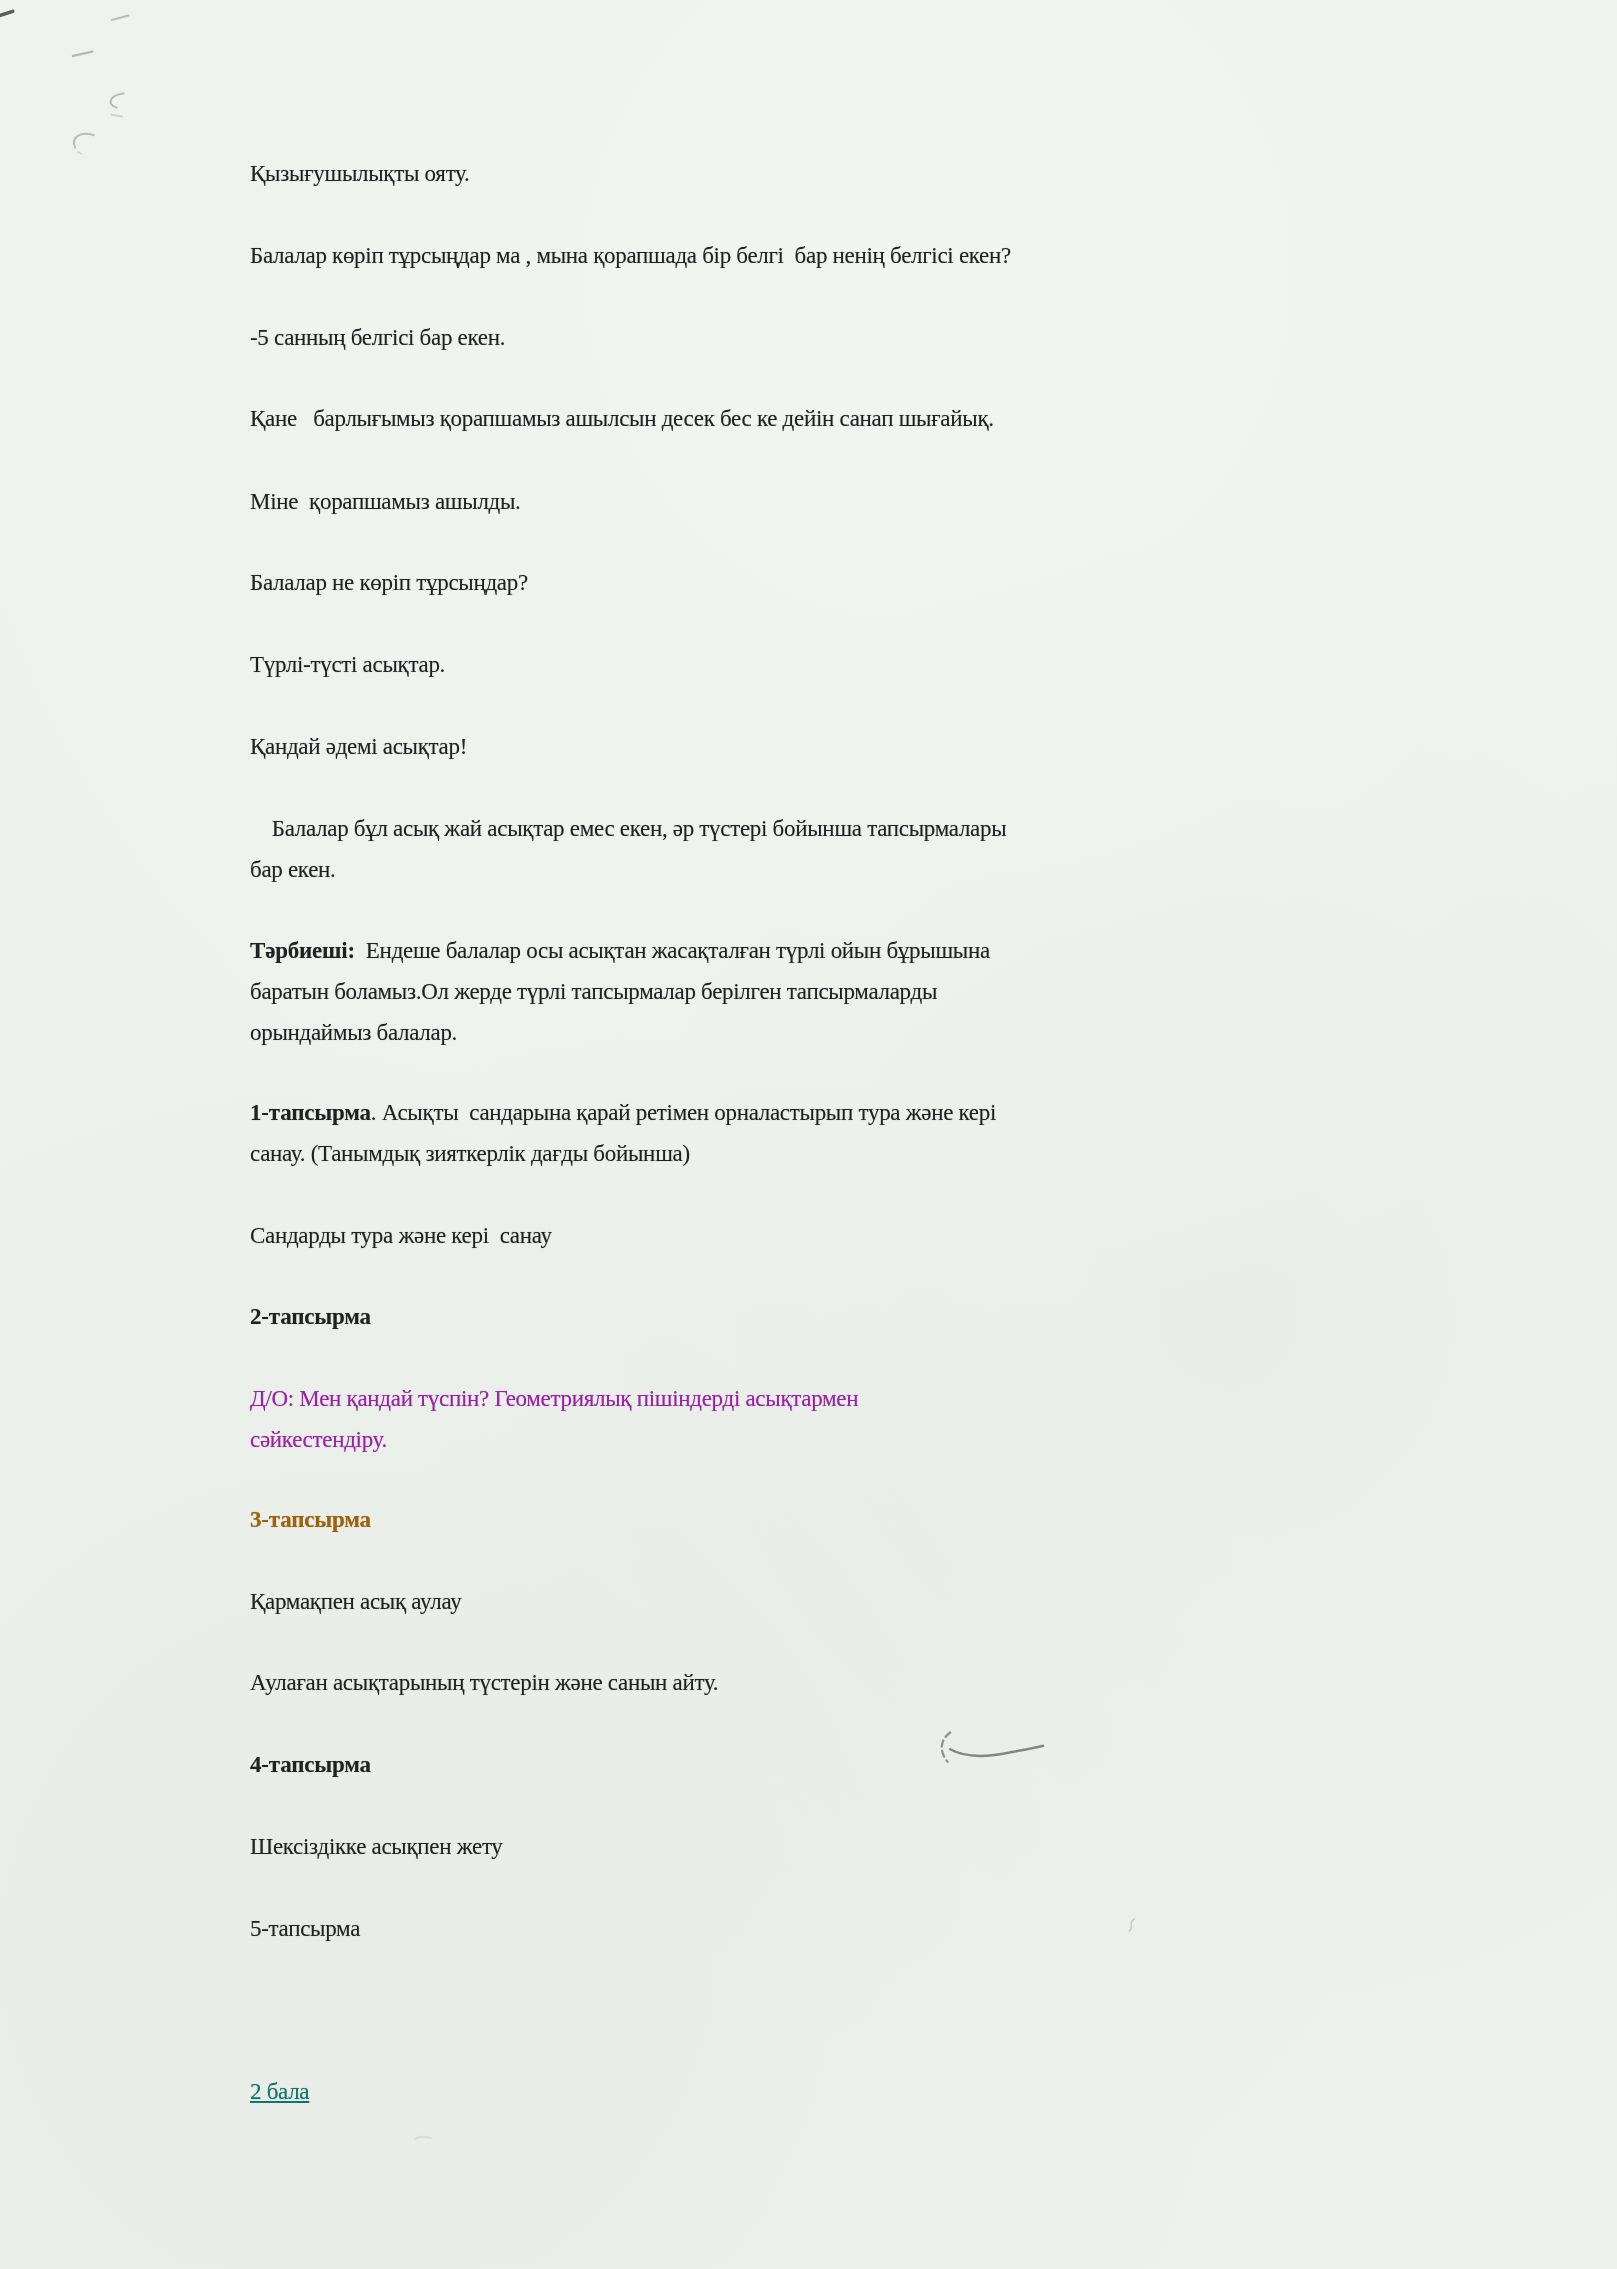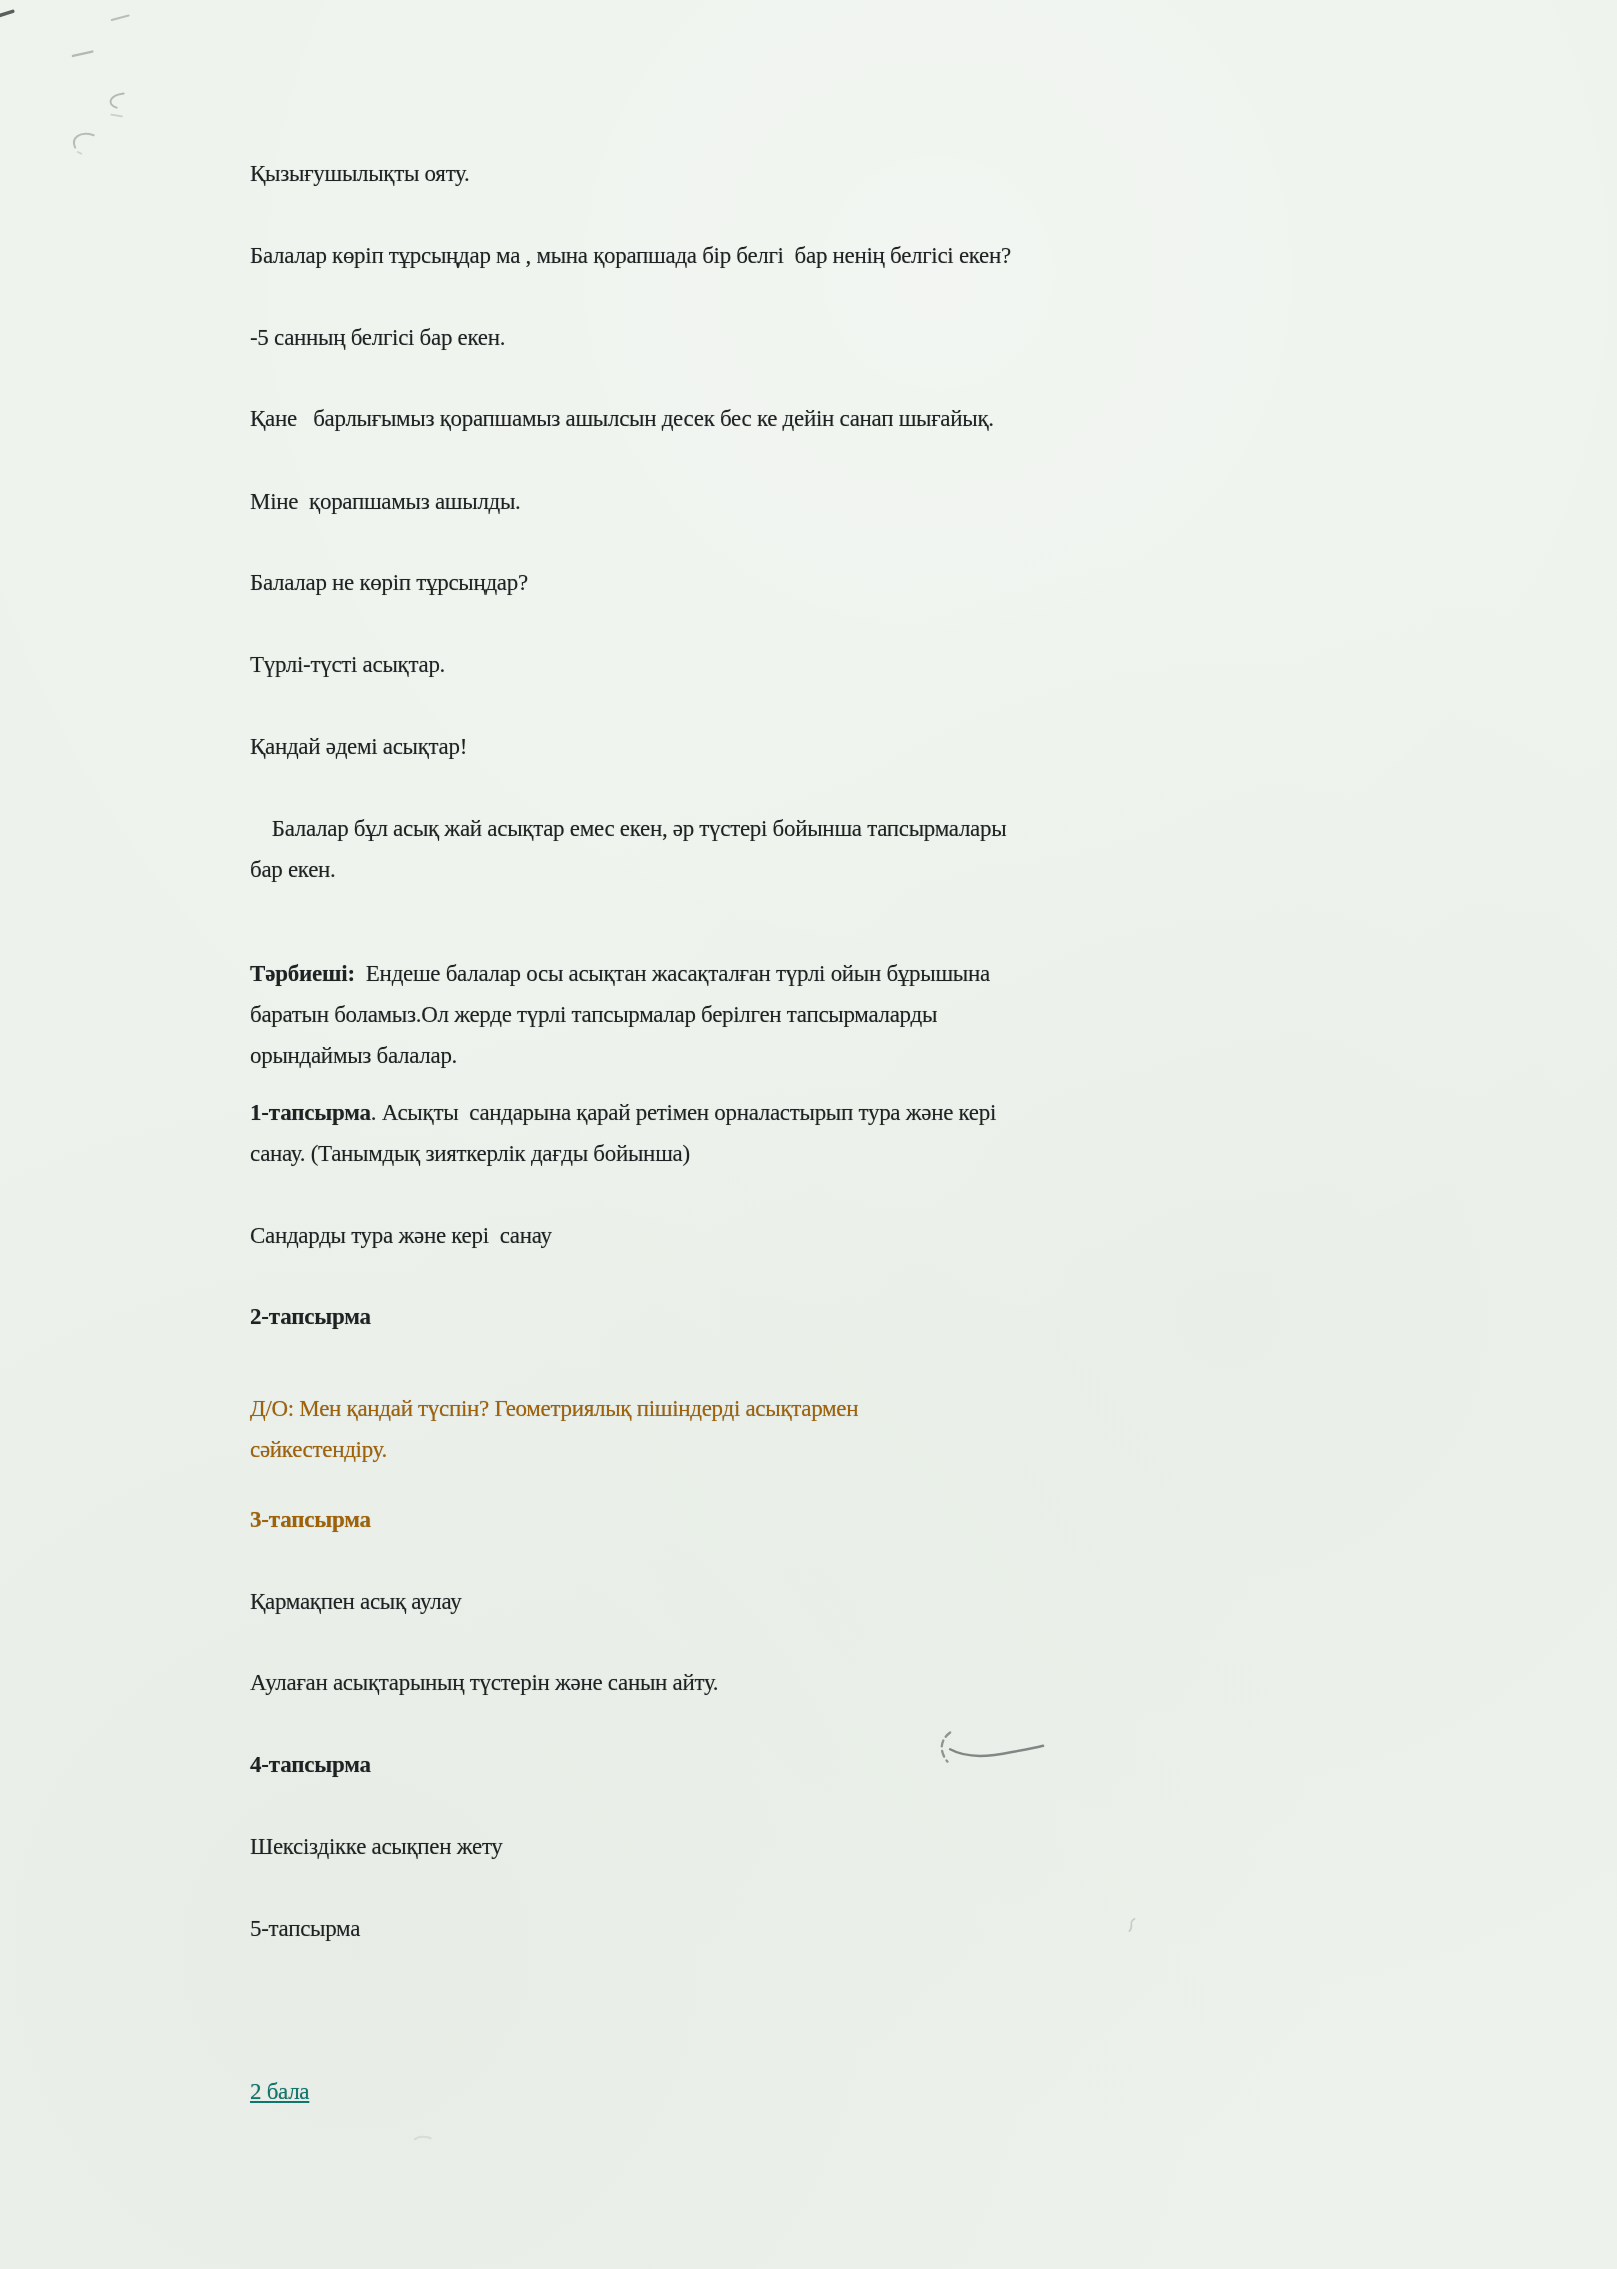--- a/index.html
+++ b/index.html
@@ -83,28 +83,28 @@
 <p class="para" style="top: 153px; color: rgb(31, 34, 35);"><span>Қызығушылықты ояту.</span></p>
     <p class="para" style="top: 235px; color: rgb(31, 34, 35);"><span>Балалар көріп тұрсыңдар ма , мына қорапшада бір белгі  бар ненің белгісі екен?</span></p>
     <p class="para" style="top: 317px; color: rgb(31, 34, 35);"><span>-5 санның белгісі бар екен.</span></p>
     <p class="para" style="top: 398px; color: rgb(31, 34, 35);"><span>Қане   барлығымыз қорапшамыз ашылсын десек бес ке дейін санап шығайық.</span></p>
     <p class="para" style="top: 481px; color: rgb(31, 34, 35);"><span>Міне  қорапшамыз ашылды.</span></p>
     <p class="para" style="top: 562px; color: rgb(31, 34, 35);"><span>Балалар не көріп тұрсыңдар?</span></p>
     <p class="para" style="top: 644px; color: rgb(31, 34, 35);"><span>Түрлі-түсті асықтар.</span></p>
     <p class="para" style="top: 726px; color: rgb(31, 34, 35);"><span>Қандай әдемі асықтар!</span></p>
     <p class="para" style="top: 808px; color: rgb(31, 34, 35);"><span>    Балалар бұл асық жай асықтар емес екен, әр түстері бойынша тапсырмалары
 бар екен.</span></p>
-    <p class="para" style="top: 930px; color: rgb(31, 34, 35); margin-top: 23px;"><b>Тәрбиеші:</b><span>  Ендеше балалар осы асықтан жасақталған түрлі ойын бұрышына
+    <p class="para" style="top: 930px; color: rgb(31, 34, 35);"><b>Тәрбиеші:</b><span>  Ендеше балалар осы асықтан жасақталған түрлі ойын бұрышына
 баратын боламыз.Ол жерде түрлі тапсырмалар берілген тапсырмаларды
 орындаймыз балалар.</span></p>
     <p class="para" style="top: 1092px; color: rgb(31, 34, 35);"><b>1-тапсырма</b><span>. Асықты  сандарына қарай ретімен орналастырып тура және кері
 санау. (Танымдық зияткерлік дағды бойынша)</span></p>
     <p class="para" style="top: 1215px; color: rgb(31, 34, 35);"><span>Сандарды тура және кері  санау</span></p>
     <p class="para" style="top: 1296px; color: rgb(31, 34, 35);"><b>2-тапсырма</b><span></span></p>
-    <p class="para" style="top: 1378px; color: #a16207; margin-top: 10px;"><span>Д/О: Мен қандай түспін? Геометриялық пішіндерді асықтармен
+    <p class="para" style="top: 1378px; color: #a21caf;"><span>Д/О: Мен қандай түспін? Геометриялық пішіндерді асықтармен
 сәйкестендіру.</span></p>
     <p class="para" style="top: 1499px; color: #a16207;"><b>3-тапсырма</b><span></span></p>
     <p class="para" style="top: 1581px; color: rgb(31, 34, 35);"><span>Қармақпен асық аулау</span></p>
     <p class="para" style="top: 1662px; color: rgb(31, 34, 35);"><span>Аулаған асықтарының түстерін және санын айту.</span></p>
     <p class="para" style="top: 1744px; color: rgb(31, 34, 35);"><b>4-тапсырма</b><span></span></p>
     <p class="para" style="top: 1826px; color: rgb(31, 34, 35);"><span>Шексіздікке асықпен жету</span></p>
     <p class="para" style="top: 1908px; color: rgb(31, 34, 35);"><span>5-тапсырма</span></p>
     <p class="para" style="top: 2071px; color: #0f766e; text-decoration: underline;"><span>2 бала</span></p>
   </main>
 

